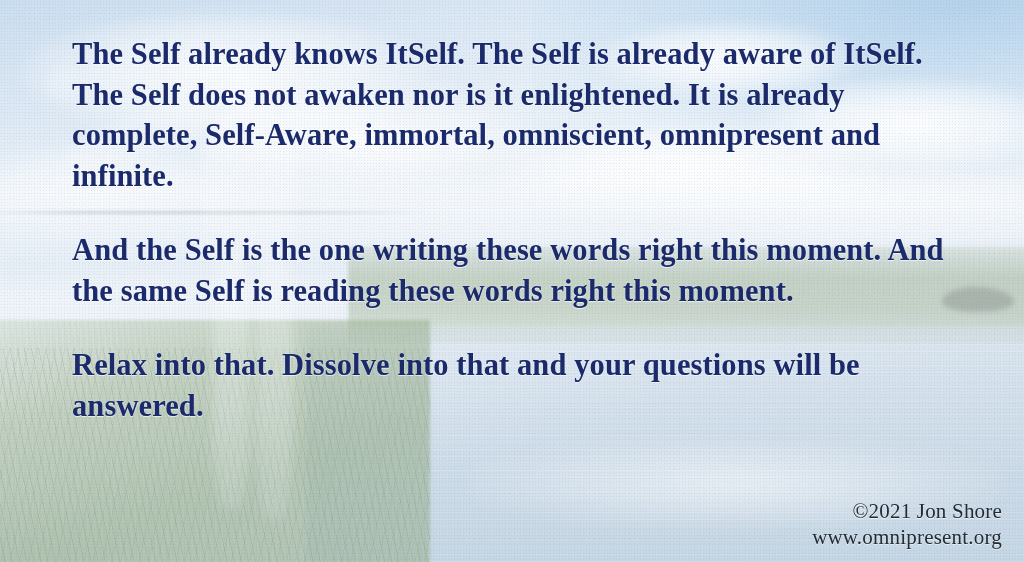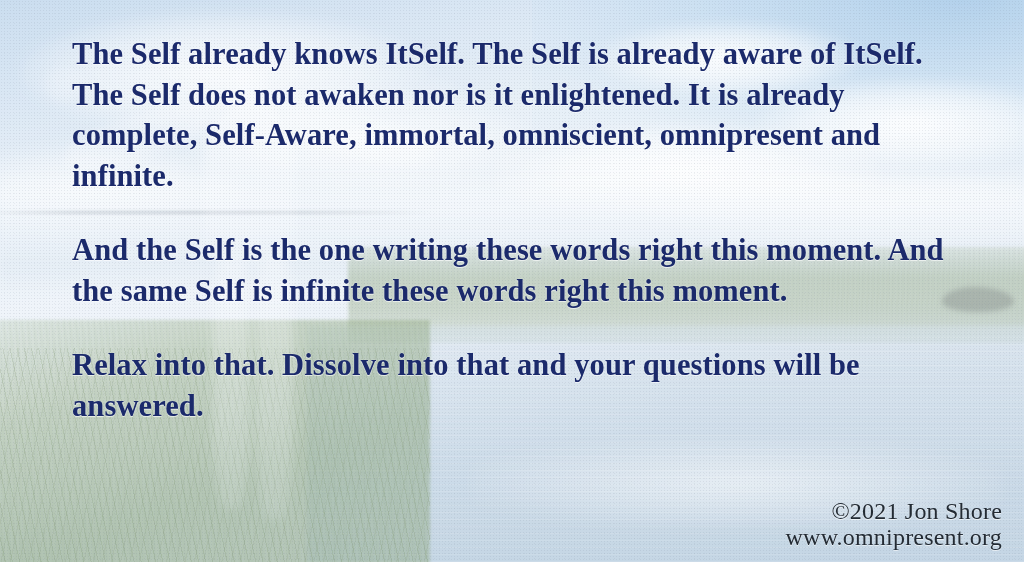--- a/index.html
+++ b/index.html
@@ -346,21 +346,21 @@
   }
   .para:last-child { margin-bottom: 12px; }
 
   .credit {
     position: absolute;
     right: 22px;
     bottom: 12px;
     text-align: right;
     color: #232b34;
     font-family: "Liberation Serif", "DejaVu Serif", serif;
-    font-size: 24px;
+    font-size: 21px;
     line-height: 26px;
     letter-spacing: 0.2px;
     text-shadow: 0 1px 0 rgba(255,255,255,0.6);
   }
   .credit-line { display: block; white-space: nowrap; }
 </style>
 </head>
 <body>
 
 <div id="slide">
@@ -395,21 +395,21 @@
     <div class="fig-part fig-torso"></div>
     <div class="fig-part fig-leg-l"></div>
     <div class="fig-part fig-leg-r"></div>
   </div>
 
   <div class="bg-wash"></div>
   <div class="bg-grain"></div>
 
   <div class="quote-block">
     <p class="para">The Self already knows ItSelf. The Self is already aware of ItSelf. The Self does not awaken nor is it enlightened. It is already complete, Self-Aware, immortal, omniscient, omnipresent and infinite.</p>
-    <p class="para">And the Self is the one writing these words right this moment. And the same Self is infinite these words right this moment.</p>
+    <p class="para">And the Self is the one writing these words right this moment. And the same Self is reading these words right this moment.</p>
     <p class="para">Relax into that. Dissolve into that and your questions will be answered.</p>
   </div>
 
   <div class="credit">
     <span class="credit-line">©2021 Jon Shore</span>
     <span class="credit-line">www.omnipresent.org</span>
   </div>
 
 </div>
 

